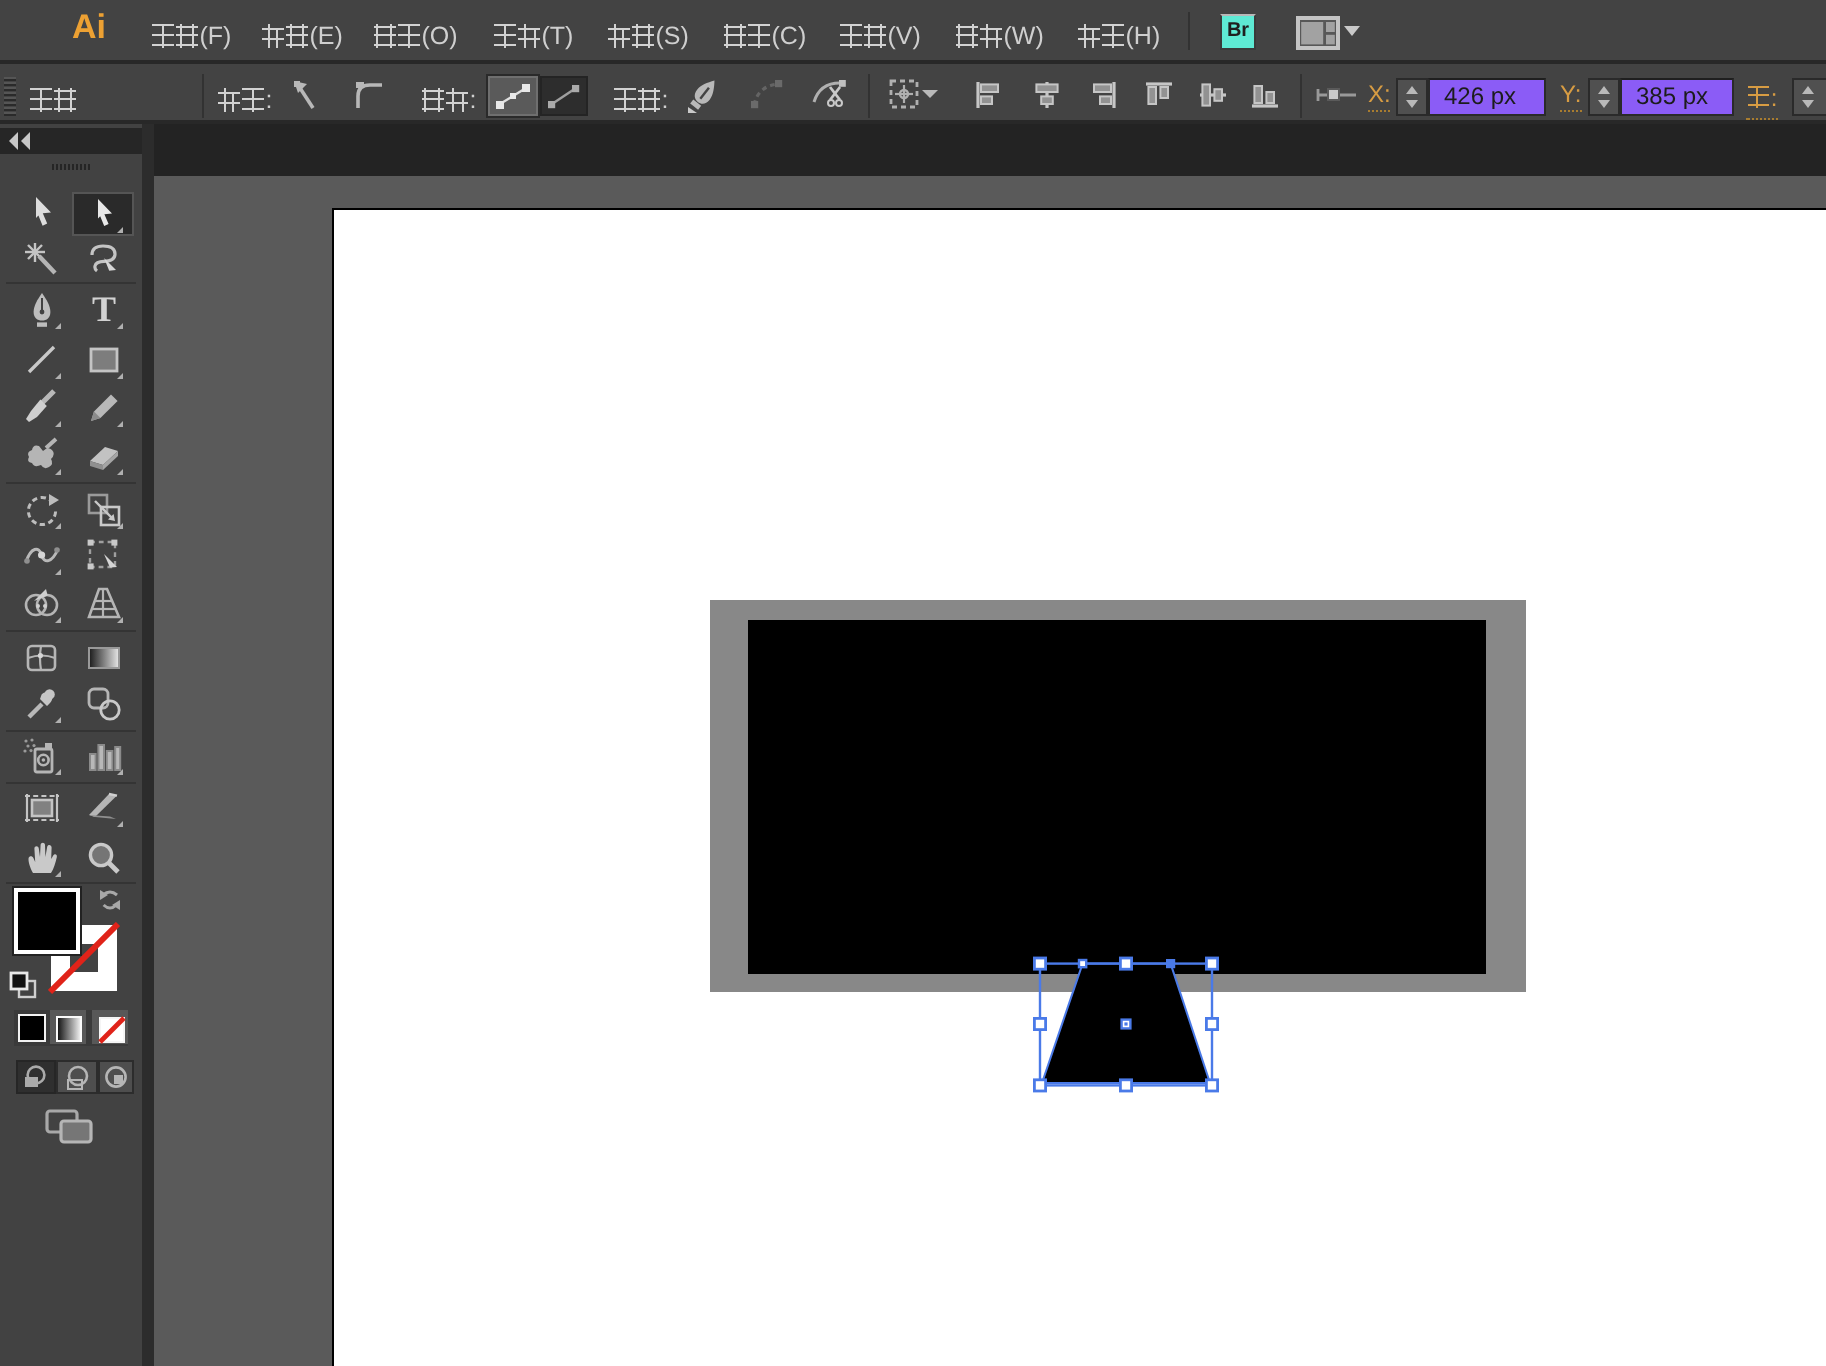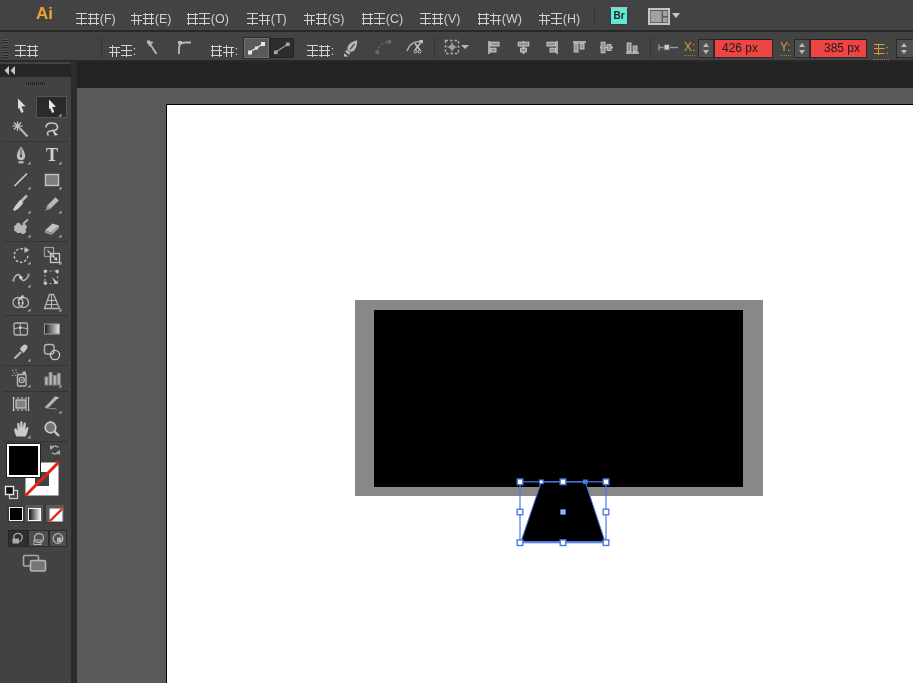--- a/index.html
+++ b/index.html
@@ -26,21 +26,21 @@
 .lat{font-size:12.5px;color:#cfcfcf;}
 
 .g.or{background:
   linear-gradient(#d79c43,#d79c43) 0 0/10.5px 1.1px no-repeat,
   linear-gradient(#d79c43,#d79c43) 0 4.8px/10.5px 1.1px no-repeat,
   linear-gradient(#d79c43,#d79c43) 0 9.9px/10.5px 1.1px no-repeat,
   linear-gradient(#d79c43,#d79c43) 4.7px 0/1.1px 11px no-repeat;}
 .menuitem{position:absolute;top:9px;white-space:nowrap;}
 .sep-v{position:absolute;width:1px;background:#323232;}
 .toolsep{position:absolute;left:3px;width:65px;height:1px;background:#343434;}
-.field{position:absolute;top:7px;height:17px;background:#ef4444;border:1px solid #2a2a2a;
+.field{position:absolute;top:7px;height:17px;background:#8b5cf6;border:1px solid #2a2a2a;
  border-top-color:#1f1f1f;color:#1c1c1c;font-size:12px;line-height:17px;padding-left:7px;}
 .spin{position:absolute;top:7px;width:14px;height:17px;background:#505050;
  border:1px solid #2a2a2a;}
 .spin:before{content:"";position:absolute;left:3.5px;top:3px;border:3.5px solid transparent;
  border-bottom:4px solid #b9b9b9;border-top:none;}
 .spin:after{content:"";position:absolute;left:3.5px;bottom:3px;border:3.5px solid transparent;
  border-top:4px solid #b9b9b9;border-bottom:none;}
 </style></head>
 <body>
 
@@ -161,21 +161,21 @@
 <svg class="abs" style="left:658px;top:7px" width="21" height="17">
 <line x1="1" y1="8.5" x2="20" y2="8.5" stroke="#999" stroke-width="1.4"></line>
 <line x1="1" y1="5.5" x2="1" y2="11.5" stroke="#999" stroke-width="1.4"></line>
 <rect x="6" y="5.5" width="5.5" height="5.5" fill="#c9c9c9" stroke="#5a5a5a"></rect>
     </svg>
 <div class="abs" style="left:684px;top:8px;font-size:12px;color:#d79c43;border-bottom:1px dotted #a87c2f;padding-bottom:1px;">X:</div>
 <div class="spin" style="left:698px;"></div>
 <div class="field" style="left:714px;width:50px;">426 px</div>
 <div class="abs" style="left:780px;top:8px;font-size:12px;color:#d79c43;border-bottom:1px dotted #a87c2f;padding-bottom:1px;">Y:</div>
 <div class="spin" style="left:794px;"></div>
-<div class="field" style="left:810px;width:48px;text-align:center;">385 px</div>
+<div class="field" style="left:810px;width:48px;">385 px</div>
 <div class="abs" style="left:873px;top:8px;white-space:nowrap;border-bottom:1px dotted #a87c2f;padding-bottom:1px;"><i class="g or"></i><span style="font-size:12px;color:#d79c43">:</span></div>
 <div class="spin" style="left:896px;width:16px;"></div>
 </div>
 <div class="abs" style="left:0;top:60px;width:913px;height:2px;background:#282828;"></div>
 
 <div class="abs" id="doc" style="left:77px;top:62px;width:836px;height:621px;background:#232323;">
   <div class="abs" id="pasteboard" style="left:0;top:26px;width:836px;height:595px;background:#5a5a5a;">
     <div class="abs" id="artboard" style="left:89px;top:16px;width:747px;height:579px;background:#fff;border-left:1px solid #000;border-top:1px solid #000;"></div>
 
     <div class="abs" style="left:278px;top:212px;width:408px;height:196px;background:#888;"></div>

